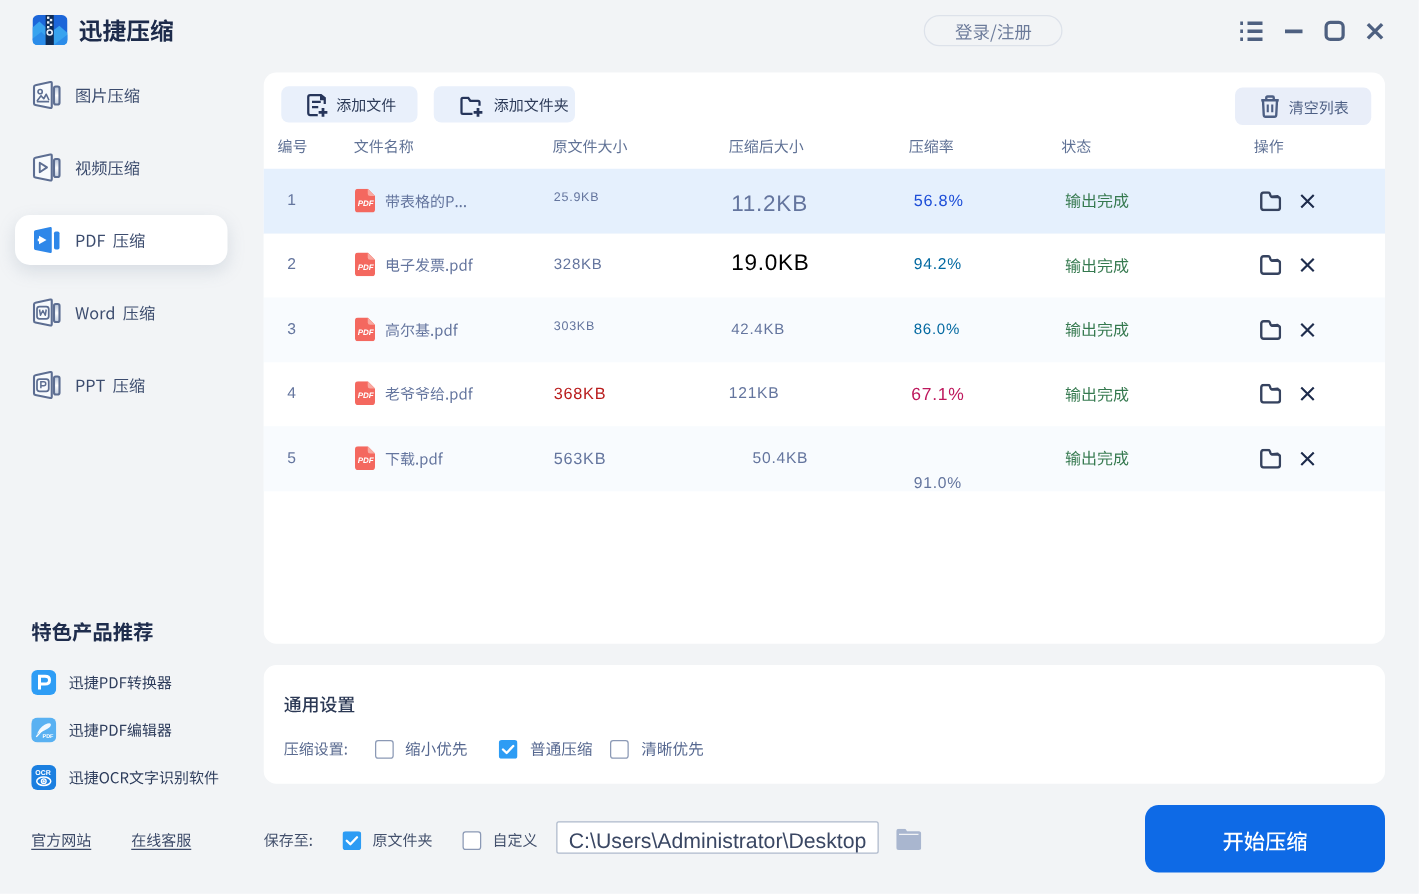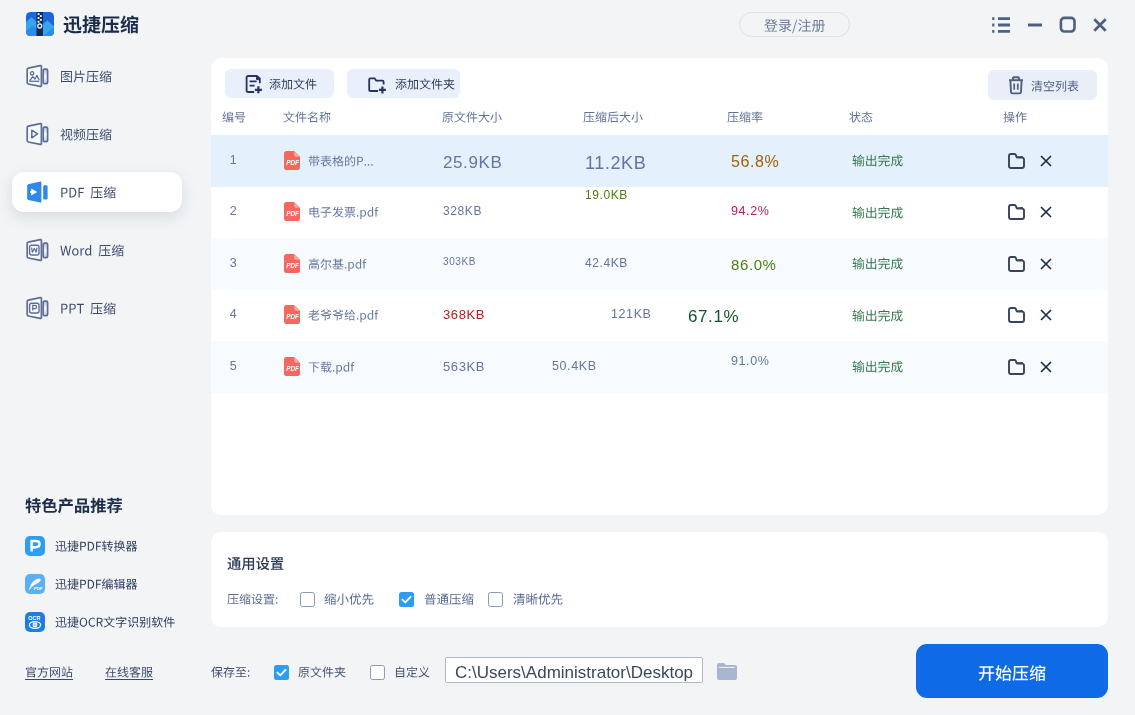--- a/index.html
+++ b/index.html
@@ -230,87 +230,87 @@
 <path d="M15.6 7.5 V4.7 Q15.6 3.6 14.5 3.6 H8.2 L6.6 1.3 H2.3 Q1.2 1.3 1.2 2.4 V12.9 Q1.2 14 2.3 14 H10" stroke-width="1.8"></path>
 <path d="M14.4 9.4 V16.4 M10.9 12.9 H17.9" stroke-width="2.2"></path>
 </svg>
 <svg class="abs" style="left:1007px;top:76px" width="18" height="19" viewBox="0 0 18 19" fill="none" stroke="#4d5f84">
 <path d="M2 4.2 H16" stroke-width="1.9"></path>
 <path d="M6 4 V2.2 Q6 1.2 7 1.2 H11 Q12 1.2 12 2.2 V4" stroke-width="1.9"></path>
 <path d="M3.4 4.4 L4 16 Q4.1 17.4 5.5 17.4 H12.5 Q13.9 17.4 14 16 L14.6 4.4" stroke-width="1.9"></path>
 <path d="M7.2 7.6 V13.8 M10.8 7.6 V13.8" stroke-width="1.7"></path>
 </svg>
 <div class="lat" style="left:226px;top:152.5px;width:15px;text-align:center;letter-spacing:.6px;font-size:12.5px;color:#64759e">1</div>
-<div class="lat" style="left:443px;top:152.5px;letter-spacing:.6px;font-size:17px;color:#64759e">25.9KB</div>
+<div class="lat" style="left:443px;top:152.5px;letter-spacing:.6px;font-size:10px;color:#64759e">25.9KB</div>
 <div class="lat" style="left:585px;top:152.5px;letter-spacing:.6px;font-size:18px;color:#64759e">11.2KB</div>
-<div class="lat" style="left:731px;top:152.5px;letter-spacing:.6px;font-size:16px;color:#a16207">56.8%</div>
+<div class="lat" style="left:731px;top:152.5px;letter-spacing:.6px;font-size:13px;color:#1d4ed8">56.8%</div>
 <svg class="abs" style="left:284px;top:150.8px" width="16" height="19" viewBox="0 0 16 19">
 <path d="M0 2.5 Q0 0 2.5 0 H10.2 L16 5.8 V16.5 Q16 19 13.5 19 H2.5 Q0 19 0 16.5 Z" fill="#f4685f"></path>
 <path d="M10.2 0 L16 5.8 H12.2 Q10.2 5.8 10.2 3.8 Z" fill="#f9a8a0"></path>
 <text x="2.2" y="13.8" font-family="Liberation Sans,sans-serif" font-size="6.4" font-style="italic" font-weight="bold" fill="#fff">PDF</text>
 </svg>
 <svg class="abs" style="left:1008px;top:152.7px" width="17" height="16" viewBox="0 0 17 16" fill="none" stroke="#36435f">
 <path d="M1 3 Q1 1 3 1 H6.6 Q7.6 1 7.9 2 L8.4 3.6 Q8.7 4.6 9.7 4.6 H14 Q16 4.6 16 6.6 V13 Q16 15 14 15 H3 Q1 15 1 13 Z" stroke-width="1.9"></path>
 <path d="M8.4 3.6 Q8.7 4.6 9.7 4.6 H14 Q15 4.6 15 3.8 Q15 3 14 3 Z" fill="#36435f" stroke="none"></path>
 </svg>
 <svg class="abs" style="left:1040px;top:154.8px" width="12" height="12" viewBox="0 0 12 12" stroke="#1f2d4d" stroke-width="1.7">
 <path d="M1 1 L11 11 M11 1 L1 11"></path>
   </svg>
 <div class="lat" style="left:226px;top:204.0px;width:15px;text-align:center;letter-spacing:.6px;font-size:12.5px;color:#64759e">2</div>
 <div class="lat" style="left:443px;top:204.0px;letter-spacing:.6px;font-size:12px;color:#64759e">328KB</div>
-<div class="lat" style="left:585px;top:188px;letter-spacing:.6px;font-size:12px;color:#4d7c0f">19.0KB</div>
-<div class="lat" style="left:731px;top:204.0px;letter-spacing:.6px;font-size:12.5px;color:#be185d">94.2%</div>
+<div class="lat" style="left:585px;top:200px;letter-spacing:.6px;font-size:18px;color:#000000">19.0KB</div>
+<div class="lat" style="left:731px;top:204.0px;letter-spacing:.6px;font-size:12.5px;color:#0369a1">94.2%</div>
 <svg class="abs" style="left:284px;top:202.3px" width="16" height="19" viewBox="0 0 16 19">
 <path d="M0 2.5 Q0 0 2.5 0 H10.2 L16 5.8 V16.5 Q16 19 13.5 19 H2.5 Q0 19 0 16.5 Z" fill="#f4685f"></path>
 <path d="M10.2 0 L16 5.8 H12.2 Q10.2 5.8 10.2 3.8 Z" fill="#f9a8a0"></path>
 <text x="2.2" y="13.8" font-family="Liberation Sans,sans-serif" font-size="6.4" font-style="italic" font-weight="bold" fill="#fff">PDF</text>
 </svg>
 <svg class="abs" style="left:1008px;top:204.2px" width="17" height="16" viewBox="0 0 17 16" fill="none" stroke="#36435f">
 <path d="M1 3 Q1 1 3 1 H6.6 Q7.6 1 7.9 2 L8.4 3.6 Q8.7 4.6 9.7 4.6 H14 Q16 4.6 16 6.6 V13 Q16 15 14 15 H3 Q1 15 1 13 Z" stroke-width="1.9"></path>
 <path d="M8.4 3.6 Q8.7 4.6 9.7 4.6 H14 Q15 4.6 15 3.8 Q15 3 14 3 Z" fill="#36435f" stroke="none"></path>
 </svg>
 <svg class="abs" style="left:1040px;top:206.3px" width="12" height="12" viewBox="0 0 12 12" stroke="#1f2d4d" stroke-width="1.7">
 <path d="M1 1 L11 11 M11 1 L1 11"></path>
   </svg>
 <div class="lat" style="left:226px;top:255.5px;width:15px;text-align:center;letter-spacing:.6px;font-size:12.5px;color:#64759e">3</div>
 <div class="lat" style="left:443px;top:255.5px;letter-spacing:.6px;font-size:10px;color:#64759e">303KB</div>
 <div class="lat" style="left:585px;top:255.5px;letter-spacing:.6px;font-size:12px;color:#64759e">42.4KB</div>
-<div class="lat" style="left:731px;top:255.5px;letter-spacing:.6px;font-size:15px;color:#4d7c0f">86.0%</div>
+<div class="lat" style="left:731px;top:255.5px;letter-spacing:.6px;font-size:12px;color:#0369a1">86.0%</div>
 <svg class="abs" style="left:284px;top:253.8px" width="16" height="19" viewBox="0 0 16 19">
 <path d="M0 2.5 Q0 0 2.5 0 H10.2 L16 5.8 V16.5 Q16 19 13.5 19 H2.5 Q0 19 0 16.5 Z" fill="#f4685f"></path>
 <path d="M10.2 0 L16 5.8 H12.2 Q10.2 5.8 10.2 3.8 Z" fill="#f9a8a0"></path>
 <text x="2.2" y="13.8" font-family="Liberation Sans,sans-serif" font-size="6.4" font-style="italic" font-weight="bold" fill="#fff">PDF</text>
 </svg>
 <svg class="abs" style="left:1008px;top:255.7px" width="17" height="16" viewBox="0 0 17 16" fill="none" stroke="#36435f">
 <path d="M1 3 Q1 1 3 1 H6.6 Q7.6 1 7.9 2 L8.4 3.6 Q8.7 4.6 9.7 4.6 H14 Q16 4.6 16 6.6 V13 Q16 15 14 15 H3 Q1 15 1 13 Z" stroke-width="1.9"></path>
 <path d="M8.4 3.6 Q8.7 4.6 9.7 4.6 H14 Q15 4.6 15 3.8 Q15 3 14 3 Z" fill="#36435f" stroke="none"></path>
 </svg>
 <svg class="abs" style="left:1040px;top:257.8px" width="12" height="12" viewBox="0 0 12 12" stroke="#1f2d4d" stroke-width="1.7">
 <path d="M1 1 L11 11 M11 1 L1 11"></path>
   </svg>
 <div class="lat" style="left:226px;top:307.0px;width:15px;text-align:center;letter-spacing:.6px;font-size:12.5px;color:#64759e">4</div>
 <div class="lat" style="left:443px;top:307.0px;letter-spacing:.6px;font-size:13px;color:#b91c1c">368KB</div>
-<div class="lat" style="left:611px;top:307.0px;letter-spacing:.6px;font-size:12.5px;color:#64759e">121KB</div>
-<div class="lat" style="left:688px;top:307.0px;letter-spacing:.6px;font-size:17px;color:#14532d">67.1%</div>
+<div class="lat" style="left:583px;top:307.0px;letter-spacing:.6px;font-size:12.5px;color:#64759e">121KB</div>
+<div class="lat" style="left:729px;top:307.0px;letter-spacing:.6px;font-size:14px;color:#be185d">67.1%</div>
 <svg class="abs" style="left:284px;top:305.3px" width="16" height="19" viewBox="0 0 16 19">
 <path d="M0 2.5 Q0 0 2.5 0 H10.2 L16 5.8 V16.5 Q16 19 13.5 19 H2.5 Q0 19 0 16.5 Z" fill="#f4685f"></path>
 <path d="M10.2 0 L16 5.8 H12.2 Q10.2 5.8 10.2 3.8 Z" fill="#f9a8a0"></path>
 <text x="2.2" y="13.8" font-family="Liberation Sans,sans-serif" font-size="6.4" font-style="italic" font-weight="bold" fill="#fff">PDF</text>
 </svg>
 <svg class="abs" style="left:1008px;top:307.2px" width="17" height="16" viewBox="0 0 17 16" fill="none" stroke="#36435f">
 <path d="M1 3 Q1 1 3 1 H6.6 Q7.6 1 7.9 2 L8.4 3.6 Q8.7 4.6 9.7 4.6 H14 Q16 4.6 16 6.6 V13 Q16 15 14 15 H3 Q1 15 1 13 Z" stroke-width="1.9"></path>
 <path d="M8.4 3.6 Q8.7 4.6 9.7 4.6 H14 Q15 4.6 15 3.8 Q15 3 14 3 Z" fill="#36435f" stroke="none"></path>
 </svg>
 <svg class="abs" style="left:1040px;top:309.3px" width="12" height="12" viewBox="0 0 12 12" stroke="#1f2d4d" stroke-width="1.7">
 <path d="M1 1 L11 11 M11 1 L1 11"></path>
   </svg>
 <div class="lat" style="left:226px;top:358.5px;width:15px;text-align:center;letter-spacing:.6px;font-size:12.5px;color:#64759e">5</div>
 <div class="lat" style="left:443px;top:358.5px;letter-spacing:.6px;font-size:13px;color:#64759e">563KB</div>
-<div class="lat" style="left:552px;top:358.5px;letter-spacing:.6px;font-size:12.5px;color:#64759e">50.4KB</div>
-<div class="lat" style="left:731px;top:354px;letter-spacing:.6px;font-size:12.5px;color:#64759e">91.0%</div>
+<div class="lat" style="left:602px;top:358.5px;letter-spacing:.6px;font-size:12.5px;color:#64759e">50.4KB</div>
+<div class="lat" style="left:731px;top:379px;letter-spacing:.6px;font-size:12.5px;color:#64759e">91.0%</div>
 <svg class="abs" style="left:284px;top:356.8px" width="16" height="19" viewBox="0 0 16 19">
 <path d="M0 2.5 Q0 0 2.5 0 H10.2 L16 5.8 V16.5 Q16 19 13.5 19 H2.5 Q0 19 0 16.5 Z" fill="#f4685f"></path>
 <path d="M10.2 0 L16 5.8 H12.2 Q10.2 5.8 10.2 3.8 Z" fill="#f9a8a0"></path>
 <text x="2.2" y="13.8" font-family="Liberation Sans,sans-serif" font-size="6.4" font-style="italic" font-weight="bold" fill="#fff">PDF</text>
 </svg>
 <svg class="abs" style="left:1008px;top:358.7px" width="17" height="16" viewBox="0 0 17 16" fill="none" stroke="#36435f">
 <path d="M1 3 Q1 1 3 1 H6.6 Q7.6 1 7.9 2 L8.4 3.6 Q8.7 4.6 9.7 4.6 H14 Q16 4.6 16 6.6 V13 Q16 15 14 15 H3 Q1 15 1 13 Z" stroke-width="1.9"></path>
 <path d="M8.4 3.6 Q8.7 4.6 9.7 4.6 H14 Q15 4.6 15 3.8 Q15 3 14 3 Z" fill="#36435f" stroke="none"></path>
 </svg>
 <svg class="abs" style="left:1040px;top:360.8px" width="12" height="12" viewBox="0 0 12 12" stroke="#1f2d4d" stroke-width="1.7">

